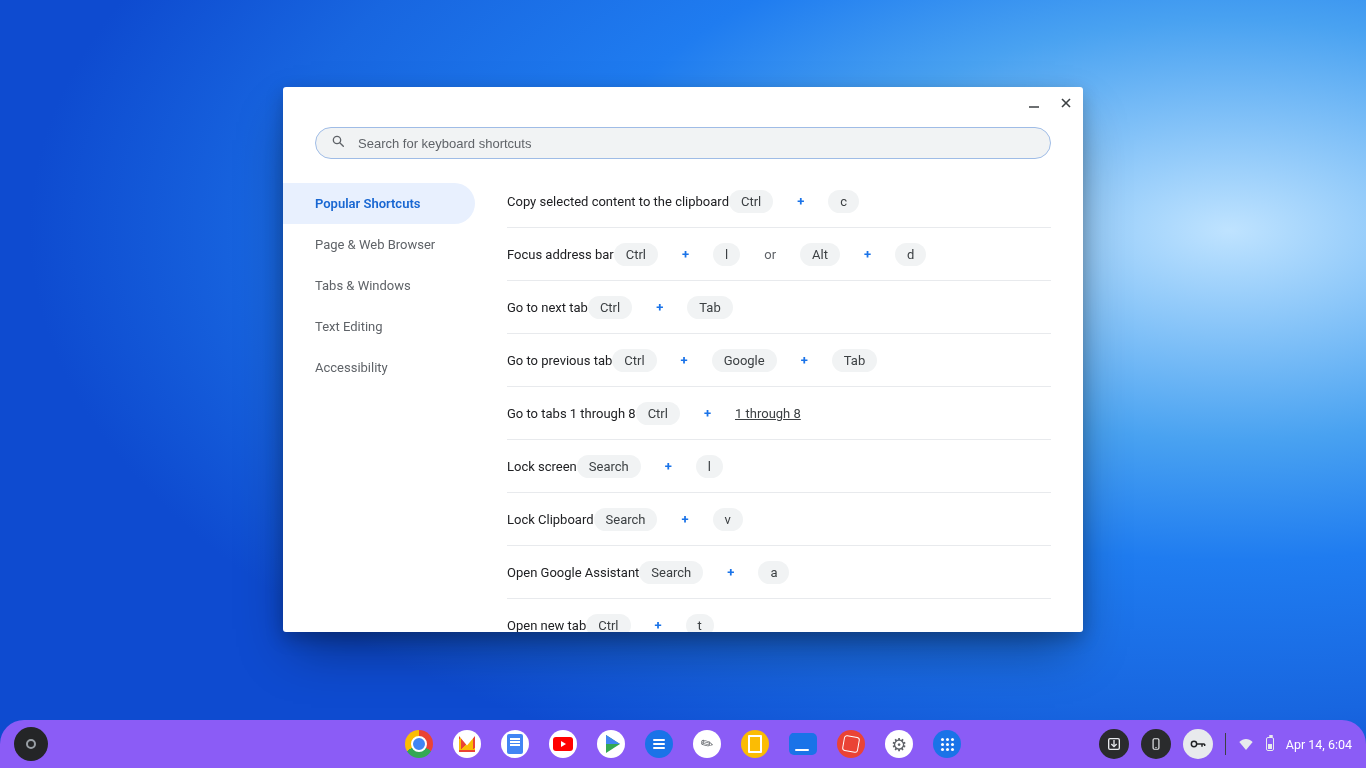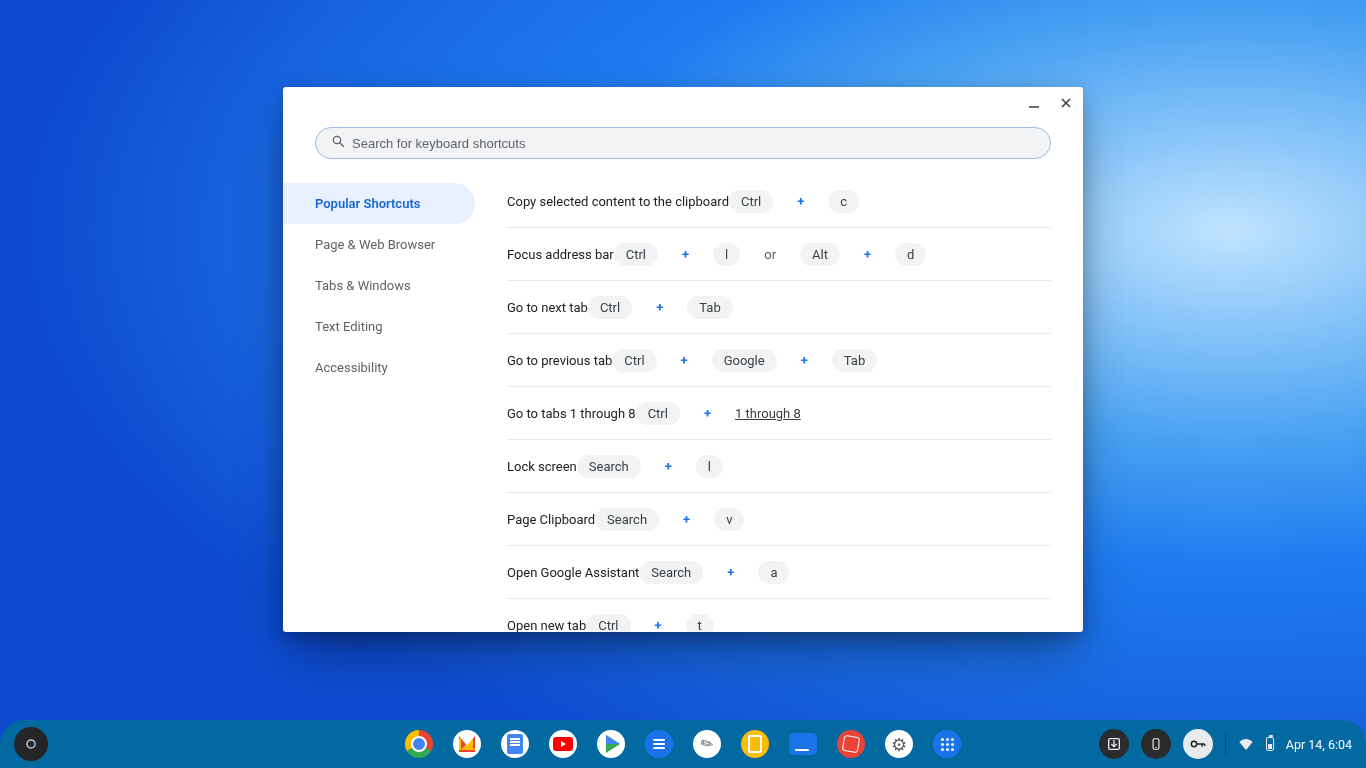--- a/index.html
+++ b/index.html
@@ -40,21 +40,21 @@
     display:flex; align-items:center;
     height: 32px;
     background: #f1f3f4;
     border: 1px solid #9fbce6;
     border-radius: 18px;
     padding: 0 14px;
   }
   .search svg { flex:0 0 auto; color:#5f6368; }
   .search input {
     border:none; outline:none; background:transparent;
-    font-size: 13px; color:#202124; margin-left:6px; width:100%;
+    font-size: 13px; color:#202124; margin-left:12px; width:100%;
   }
   .search input::placeholder { color:#5f6368; }
 
   .body {
     flex:1; display:flex; overflow:hidden;
   }
 
   
   .sidebar { width: 208px; padding-top:8px; }
   .cat {
@@ -97,21 +97,21 @@
     line-height:1;
   }
   .plus { color:#1a73e8; font-weight:bold; }
   .or-text { color:#5f6368; }
   .plain { color:#3c4043;text-decoration:underline; }
 
   
   .shelf {
     position:absolute; left:0; right:0; bottom:0;
     height: 48px;
-    background: #0369a1;
+    background: #8b5cf6;
     border-radius: 24px 24px 0 0;
     display:flex; align-items:center;
     padding: 0 14px;
     gap: 23px;
   }
   .launcher {
     width: 34px; height: 34px; border-radius:50%;
     background:#242527;
     display:flex; align-items:center; justify-content:center;
   }
@@ -268,21 +268,21 @@
         </div>
         <div class="row">
           <div class="desc">Lock screen</div>
           <div class="keys">
             <span class="key-pill">Search</span>
             <span class="plus">+</span>
             <span class="key-pill">l</span>
           </div>
         </div>
         <div class="row">
-          <div class="desc">Page Clipboard</div>
+          <div class="desc">Lock Clipboard</div>
           <div class="keys">
             <span class="key-pill">Search</span>
             <span class="plus">+</span>
             <span class="key-pill">v</span>
           </div>
         </div>
         <div class="row">
           <div class="desc">Open Google Assistant</div>
           <div class="keys">
             <span class="key-pill">Search</span>

